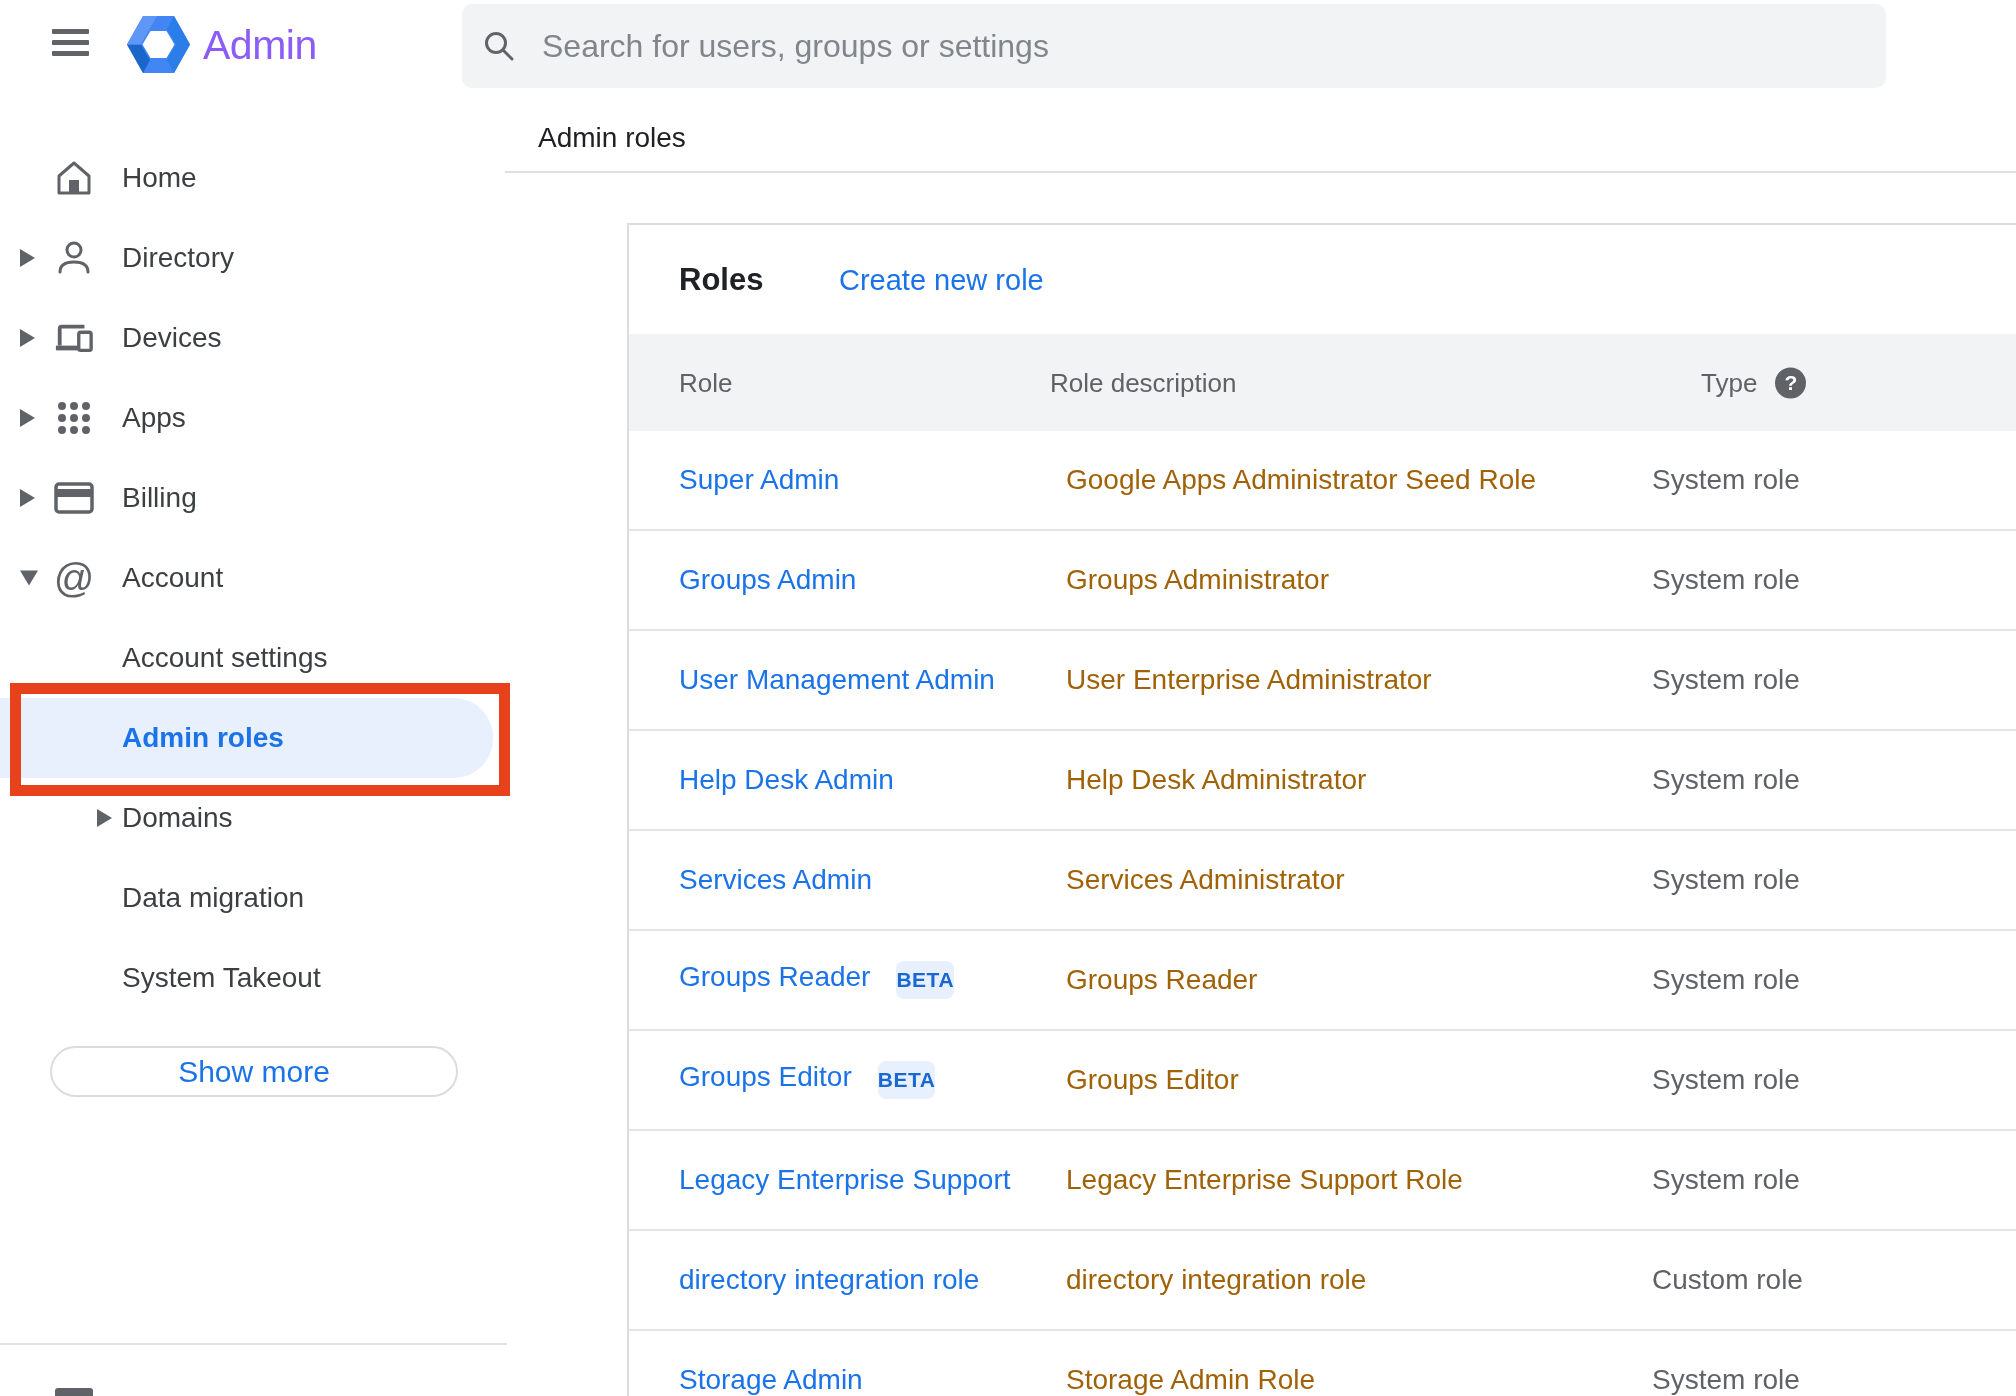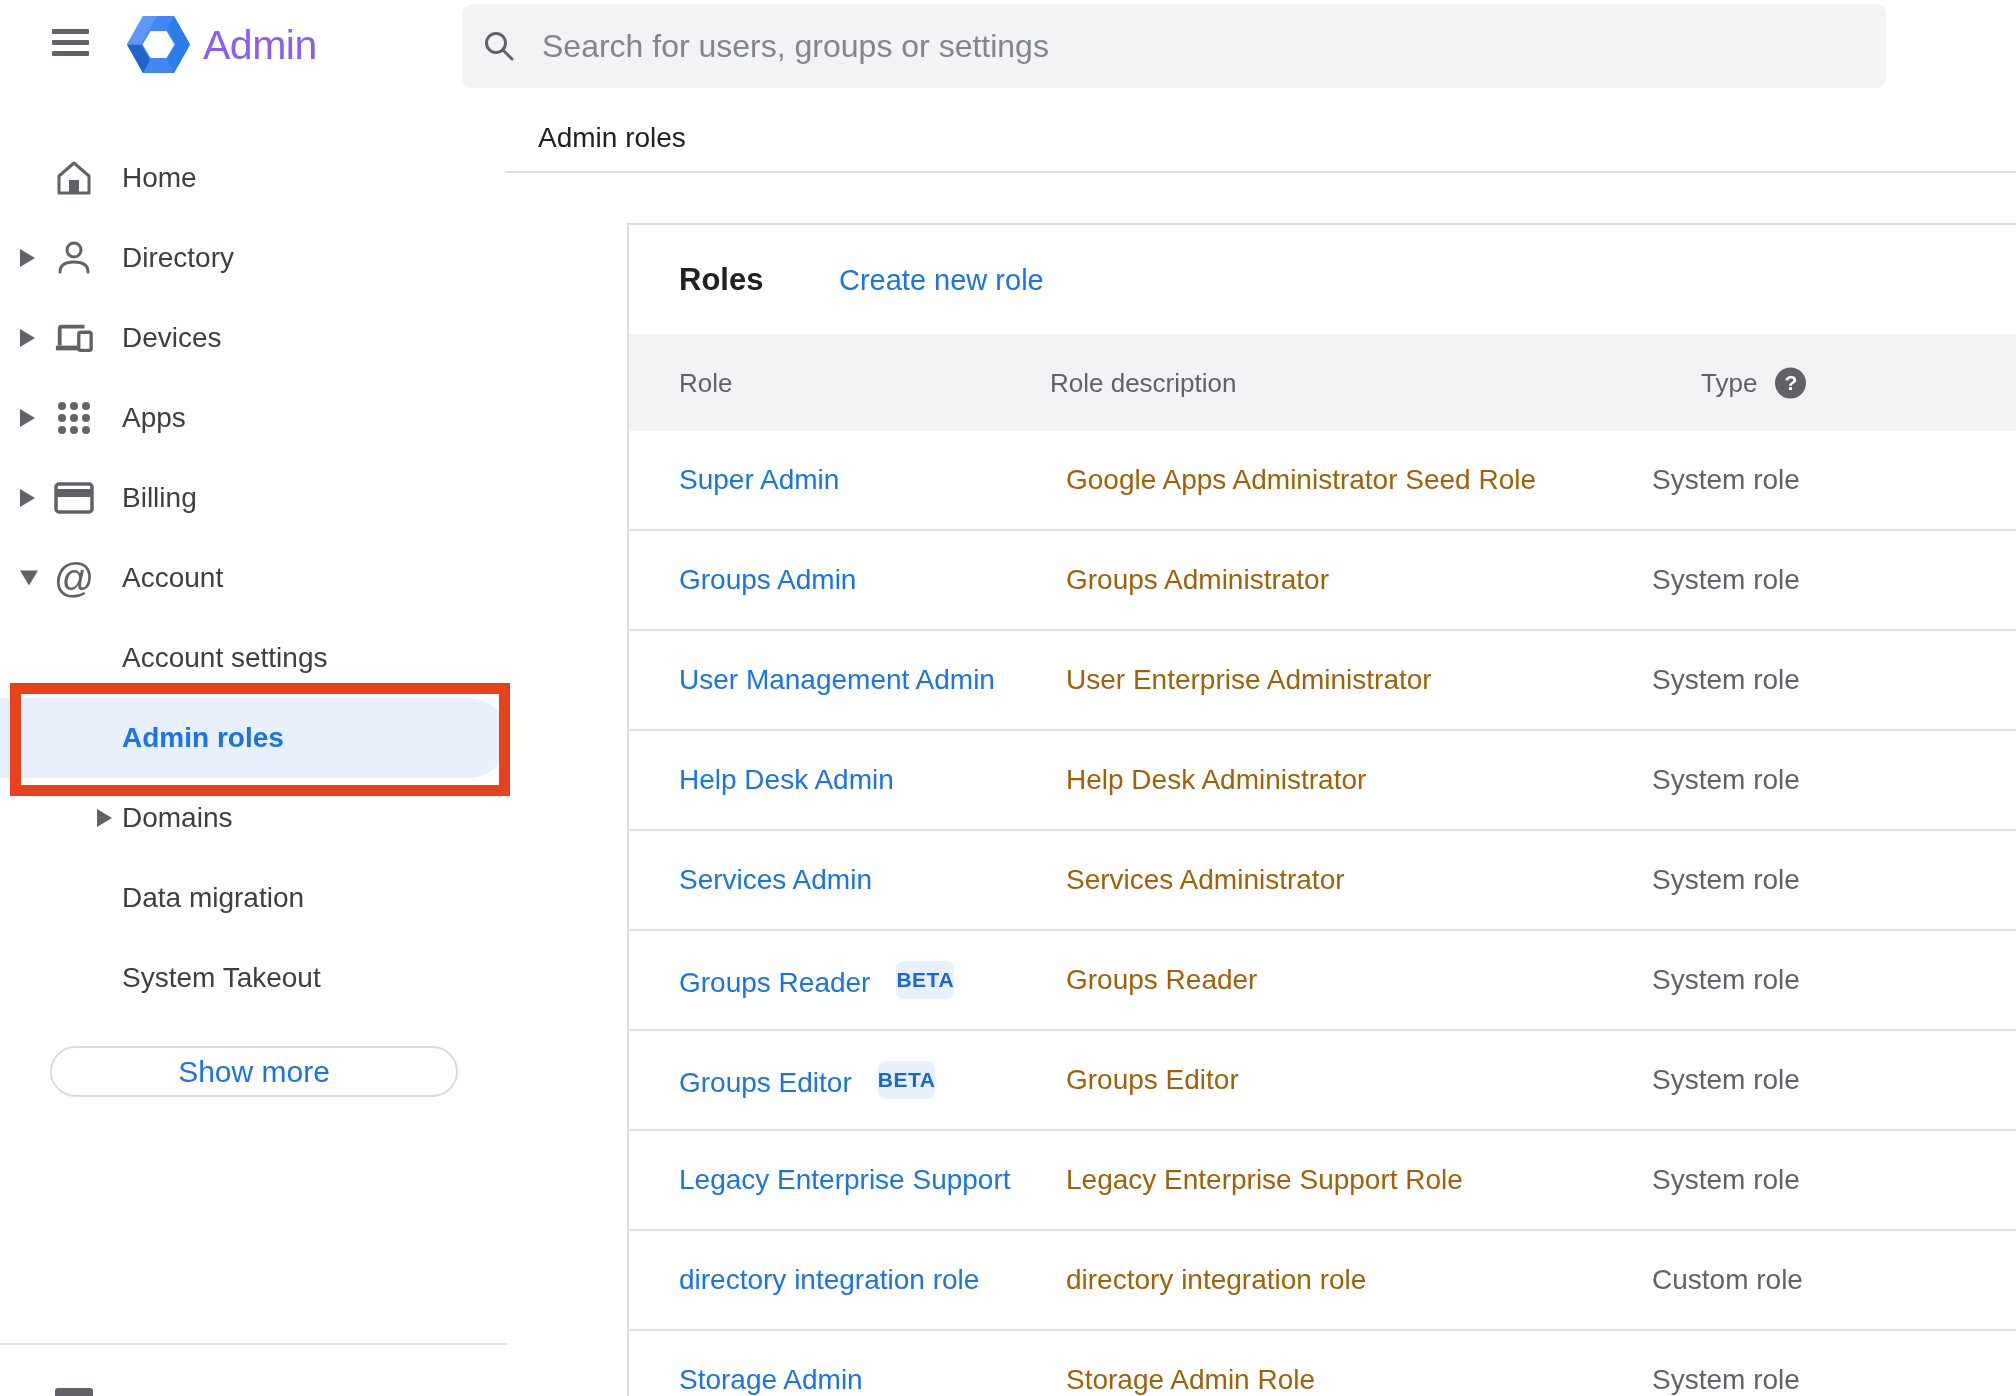--- a/index.html
+++ b/index.html
@@ -18,21 +18,21 @@
     position:absolute;left:462px;top:4px;width:1424px;height:84px;
     background:#f1f3f4;border-radius:10px;display:flex;align-items:center;
   }
   .searchbar .sicon{margin-left:20px;width:34px;height:34px;flex:0 0 auto;}
   .searchbar .ph{margin-left:26px;font-size:32px;color:#80868b;}
   
   .breadcrumb{position:absolute;left:538px;top:122px;font-size:28px;color:#202124;}
   .crumb-divider{position:absolute;left:505px;right:0;top:171px;height:2px;background:#e0e0e0;}
   
   .sidebar{position:absolute;left:0;top:138px;width:507px;}
-  .side-item{position:relative;height:80px;width:507px;cursor:pointer;padding-left:15px;}
+  .side-item{position:relative;height:80px;width:507px;cursor:pointer;}
   .side-item .expander{position:absolute;left:20px;top:50%;transform:translateY(-50%);width:0;height:0;}
   .expander.right{border-left:15px solid #5f6368;border-top:9px solid transparent;border-bottom:9px solid transparent;}
   .expander.down{border-top:15px solid #5f6368;border-left:9px solid transparent;border-right:9px solid transparent;}
   .side-item .side-icon{position:absolute;left:54px;top:50%;transform:translateY(-50%);width:40px;height:40px;display:flex;align-items:center;justify-content:center;color:#5f6368;}
   .side-item .side-label{position:absolute;left:122px;top:50%;transform:translateY(-50%);font-size:28px;color:#3c4043;white-space:nowrap;}
   .side-sub .expander{left:97px;}
   .side-sub.selected{background:#e8f0fe;width:493px;border-radius:0 39px 39px 0;}
   .side-sub.selected .side-label{color:#1a73e8;font-weight:600;}
   .at-glyph{font-size:40px;color:#5f6368;line-height:1;}
   .show-more{
@@ -59,21 +59,21 @@
   .thead{position:relative;height:97px;background:#f1f3f4;}
   .th{position:absolute;top:50%;transform:translateY(-50%);font-size:26px;font-weight:500;color:#5f6368;display:flex;align-items:center;}
   .th.c1{left:50px;} .th.c2{left:421px;} .th.c3{left:1072px;}
   .help-circle{
     display:inline-flex;align-items:center;justify-content:center;
     width:31px;height:31px;border-radius:50%;background:#5f6368;color:#fff;
     font-size:21px;font-weight:700;margin-left:18px;cursor:pointer;
   }
   .trow{position:relative;height:98px;border-bottom:2px solid #e4e4e4;}
   .cell{position:absolute;top:50%;transform:translateY(-50%);font-size:28px;white-space:nowrap;}
-  .cell.c1{left:50px;display:flex;align-items:flex-end;}
+  .cell.c1{left:50px;display:flex;align-items:flex-start;}
   .cell.c2{left:437px;color:#a16207;}
   .cell.c3{left:1023px;color:#5f6368;}
   .role-link{color:#1a73e8;text-decoration:none;cursor:pointer;}
   .beta-badge{
     display:inline-block;margin-left:26px;padding:7px 0;border-radius:8px;
     background:#e8f0fe;color:#1967d2;font-size:21px;font-weight:700;letter-spacing:0.5px;
   }
   svg{display:block;}
 </style>
 </head>

